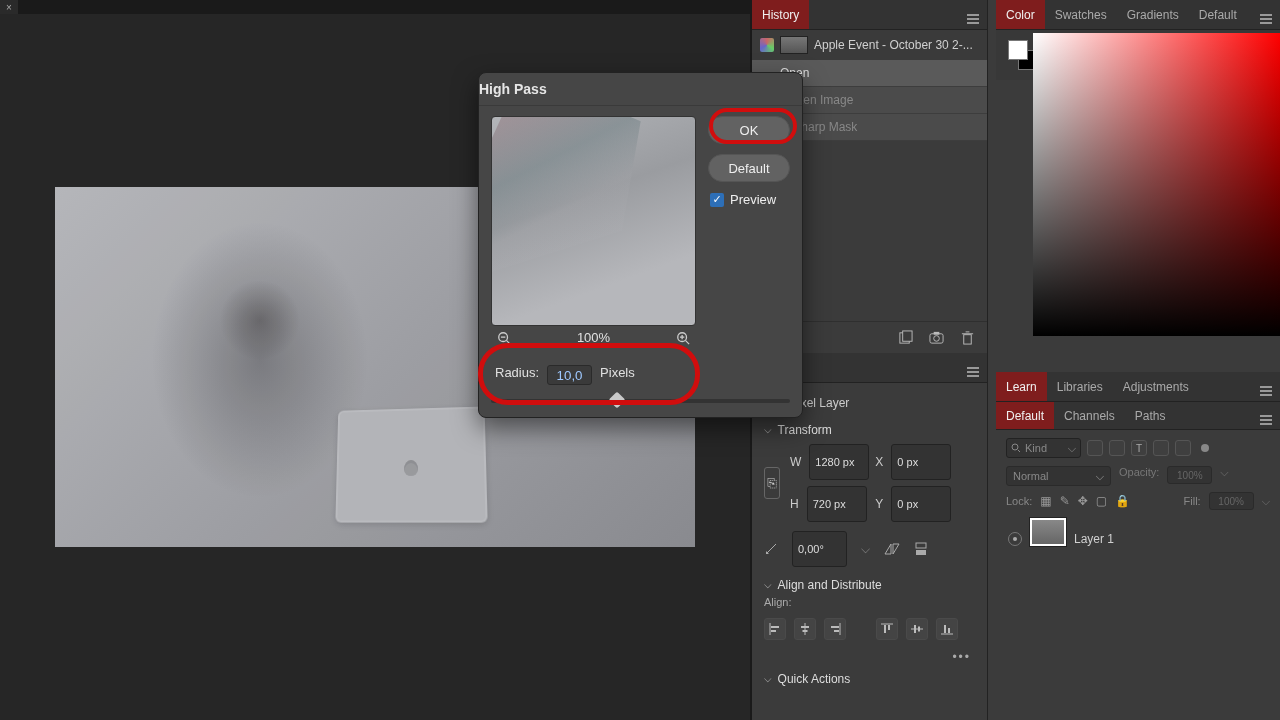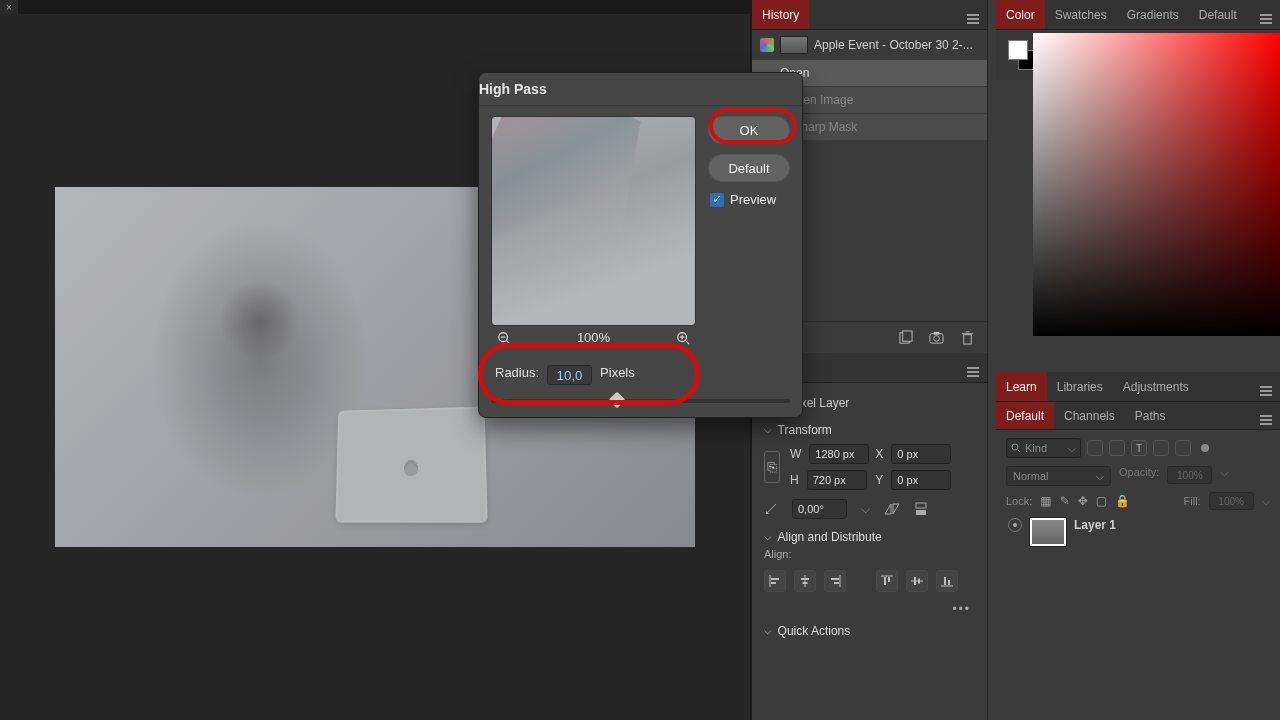--- a/index.html
+++ b/index.html
@@ -56,21 +56,21 @@
 .hist-item.sel { background:#5a5a5a; }
 .hist-item.dis { color:#888; }
 .hist-footer { display:flex; justify-content:flex-end; gap:16px; padding:8px 12px; border-top:1px solid #2f2f2f; }
 .hist-footer svg { fill:#bbb; }
 
 
 .props-body { padding:8px 12px; font-size:12px; color:#ccc; }
 .sec-head { display:flex; align-items:center; gap:6px; padding:8px 0 4px; font-weight:500; color:#ddd; }
 .sec-head::before { content:'⌵'; transform:rotate(0deg); font-size:10px; color:#aaa;}
 .prop-row { display:flex; align-items:center; gap:8px; padding:3px 0;}
-.mini-input { width:60px; height:20px; background:#333; border:1px solid #222; color:#ddd; font-size:11px; padding:0 5px; border-radius:3px;}
+.mini-input { width:60px; height:36px; background:#333; border:1px solid #222; color:#ddd; font-size:11px; padding:0 5px; border-radius:3px;}
 .link-icn { width:16px; height:32px; border:1px solid #666; border-radius:3px; display:flex; align-items:center; justify-content:center; margin-right:4px;}
 .align-btn { width:22px; height:22px; border:1px solid #4a4a4a; background:#444; border-radius:3px; display:flex; align-items:center; justify-content:center; }
 .align-row { display:flex; gap:8px; padding:6px 0;}
 .dots { text-align:right; padding:4px 4px 0; color:#aaa; letter-spacing:2px;}
 
 
 .color-body { padding:10px 12px; background:#383838; }
 .fgbg { position:relative; width:30px; height:30px; }
 .fgbg .fg { position:absolute; left:0; top:0; width:20px; height:20px; background:#fff; border:1px solid #777;}
 .fgbg .bg { position:absolute; left:10px; top:10px; width:20px; height:20px; background:#000; border:1px solid #777;}
@@ -80,21 +80,21 @@
 .layers-tabs { display:flex; align-items:center; height:28px; background:#333; font-size:12px;}
 .layers-body { padding:8px 10px; }
 .kind-row { display:flex; align-items:center; gap:6px;}
 .kind-search { flex:0 0 75px; height:20px; background:#333; border:1px solid #222; border-radius:3px; display:flex; align-items:center; gap:4px; padding:0 4px; color:#888; font-size:11px;}
 .mini-icn { width:16px; height:16px; border:1px solid #555; border-radius:3px; background:#3f3f3f;}
 .blend-row { display:flex; padding-top:8px; gap:8px; font-size:11px; color:#777;}
 .blend-sel { flex:0 0 105px; height:20px; background:#333; border:1px solid #2a2a2a; border-radius:3px; padding:0 6px; display:flex; align-items:center; color:#888;}
 .pct-box { width:45px; height:18px; background:#333; border:1px solid #2a2a2a; border-radius:3px; color:#666; font-size:10px; display:flex; align-items:center; justify-content:center;}
 .lock-row { display:flex; align-items:center; gap:8px; padding-top:6px; font-size:11px; color:#888;justify-content:flex-end;}
 .lock-row .li { font-size:12px; color:#999; }
-.layer-item { display:flex; align-items:flex-start; gap:8px; padding:8px 2px;font-weight:bold;}
+.layer-item { display:flex; align-items:flex-end; gap:8px; padding:8px 2px;}
 .eye { width:14px; height:14px; border:1px solid #777; border-radius:50%; position:relative;}
 .eye::after { content:''; position:absolute; left:4px; top:4px; width:4px; height:4px; background:#aaa; border-radius:50%;}
 .layer-thumb { width:36px; height:28px; background:linear-gradient(#888,#666); border:2px solid #fff; outline:1px solid #222;}
 .menu-lines { display:inline-flex; flex-direction:column; gap:2px;}
 .menu-lines i{ display:block; width:12px;height:2px;background:#999;}
 svg { display:block;}
 </style>
 </head>
 <body>
 

